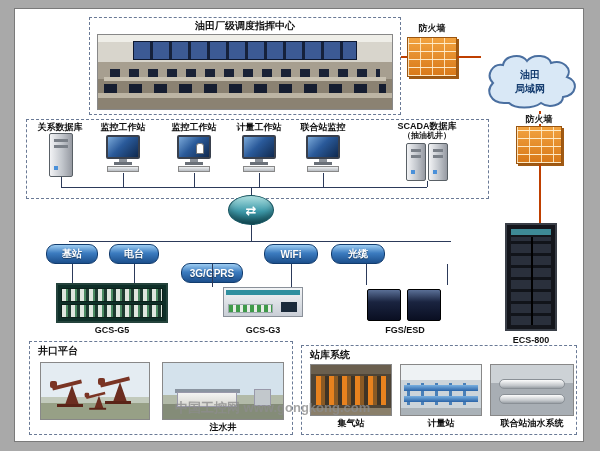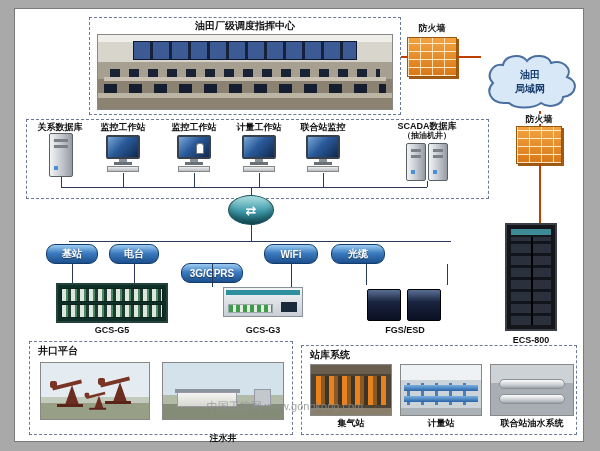--- a/index.html
+++ b/index.html
@@ -109,21 +109,21 @@
 
   .photo-meter { background:linear-gradient(180deg,#eef2f4 0 30%,#ccd4da 30% 85%,#aab2b8 85%); }
   .mt-stubs { position:absolute; left:8%; top:36%; width:84%; height:44%;
     background:repeating-linear-gradient(90deg,#4a80b8 0 3px,transparent 3px 14px); }
   .mt-pipe { position:absolute; left:4%; width:92%; height:6px; background:linear-gradient(180deg,#7ab0e0,#2a64a8); }
 
   .photo-tank { background:linear-gradient(180deg,#cdd2d6 0 35%,#a8aeb4 35%); }
   .tk { position:absolute; left:10%; width:80%; height:20%; border-radius:10px; border:1px solid #8a9096;
     background:linear-gradient(180deg,#fdfdfd,#c2c6ca 70%,#9aa0a6); }
 
-  .watermark { position:absolute; color:#8d8d8d; font-size:11px; text-align:center; opacity:.8; z-index:50; }
+  .watermark { position:absolute; color:#8d8d8d; font-size:13px; text-align:left; opacity:.8; z-index:50;font-weight:bold; }
 </style>
 </head>
 <body>
 
 <div class="stage">
   <div class="panel">
 
     <div class="dash" style="left:74px;top:8px;width:312px;height:98px;">
       <div class="lbl" style="left:0;right:0;top:2px;font-size:10px;">油田厂级调度指挥中心</div>
       <div class="photo photo-cc" style="left:7px;top:16px;width:296px;height:76px;">
@@ -279,21 +279,21 @@
             <div class="head"></div>
             <div class="leg"></div>
             <div class="base"></div>
           </div>
       </div>
       <div class="photo photo-inj" style="left:132px;top:20px;width:122px;height:58px;">
         <div class="inj-roof"></div>
           <div class="inj-bldg"></div>
           <div class="inj-tank"></div>
       </div>
-      <div class="lbl" style="left:132px;top:91px;width:122px;font-size:9px;">注水井</div>
+      <div class="lbl" style="left:132px;top:80px;width:122px;font-size:9px;">注水井</div>
     </div>
 
     <div class="dash" style="left:286px;top:336px;width:276px;height:90px;">
       <div class="lbl" style="left:8px;top:3px;width:70px;text-align:left;font-size:10px;">站库系统</div>
       <div class="photo photo-gas" style="left:8px;top:18px;width:82px;height:52px;">
         <div class="gas-pipes"></div>
           <div class="gas-base"></div>
       </div>
       <div class="lbl" style="left:8px;top:72px;width:82px;font-size:9px;">集气站</div>
       <div class="photo photo-meter" style="left:98px;top:18px;width:82px;height:52px;">

